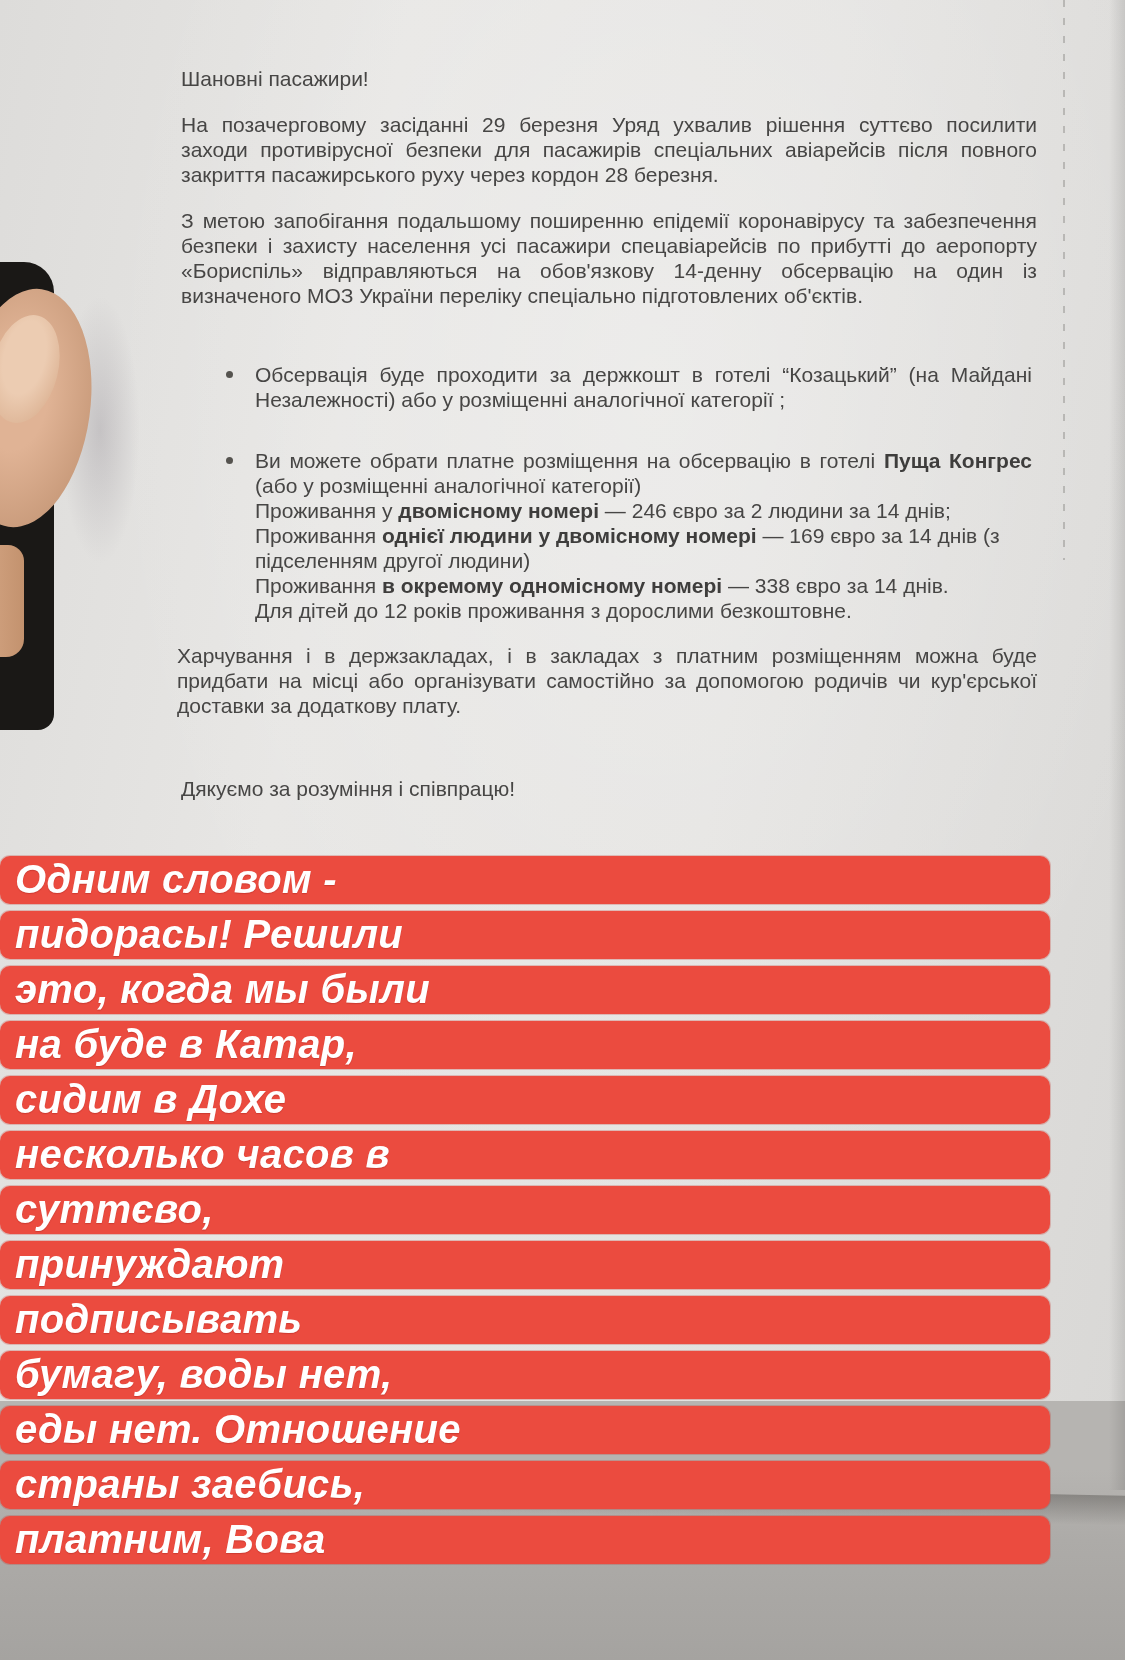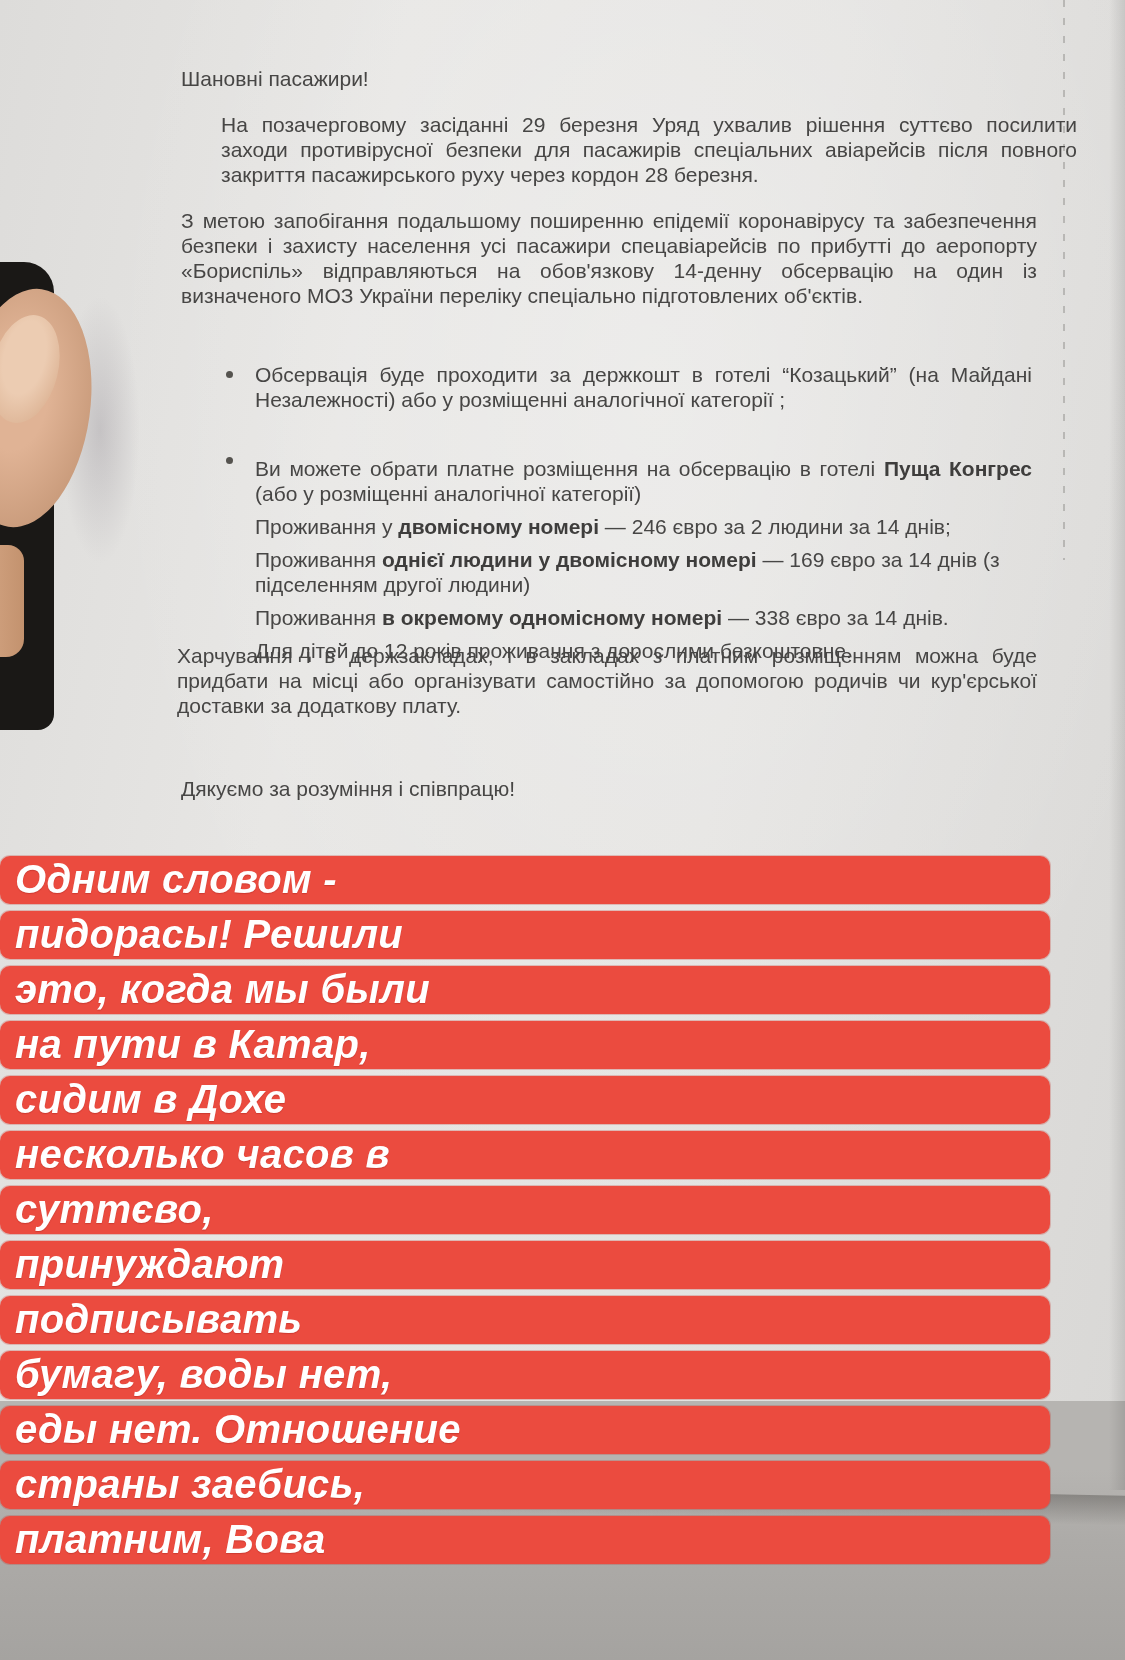--- a/index.html
+++ b/index.html
@@ -54,30 +54,30 @@
   .finger-low{
     position:absolute;left:-14px;top:545px;width:38px;height:112px;z-index:5;
     background:linear-gradient(to right,#d2a381,#c3926e);border-radius:0 16px 18px 0;
   }
 
   
   .doc{position:absolute;inset:0;z-index:3;color:#474645;}
   .doc *{line-height:25px;font-size:21px;}
   .greeting{position:absolute;left:181px;top:66px;}
   .p{position:absolute;left:181px;width:856px;margin:0;text-align:justify;}
-  .p1{top:112px;margin-left:40px;}
+  .p1{top:112px;}
   .p2{top:208px;}
   .p3{top:643px;left:177px;width:860px;}
   .closing{position:absolute;left:181px;top:776px;}
   .bullet{position:absolute;left:226px;width:806px;display:flex;}
   .b1{top:362px;}
   .b2{top:448px;}
   .dot{flex:0 0 7px;width:7px;height:7px;border-radius:50%;background:#55534f;margin:9px 22px 0 0;}
   .btxt{flex:1;text-align:justify;}
-  .bline{text-align:left;margin-top:8px;}
+  .bline{text-align:left;}
   .bline:first-child{text-align:justify;}
   .b{font-weight:bold;color:#3e3d3c;}
 
   
   .overlay{
     position:absolute;left:0;top:856px;width:1050px;z-index:30;
     display:flex;flex-direction:column;
   }
   .cap-line{
     display:inline-block;white-space:nowrap;
@@ -129,21 +129,21 @@
   <div class="finger-shadow"></div>
   <div class="finger"></div>
   <div class="nail"></div>
   <div class="finger-low"></div>
 
   <div class="overlay">
 
   <div class="cap-line">Одним словом -</div>
       <div class="cap-line">пидорасы! Решили</div>
       <div class="cap-line">это, когда мы были</div>
-      <div class="cap-line">на пути в Катар,</div>
+      <div class="cap-line">на буде в Катар,</div>
       <div class="cap-line">сидим в Дохе</div>
       <div class="cap-line">несколько часов в</div>
       <div class="cap-line">суттєво,</div>
       <div class="cap-line">принуждают</div>
       <div class="cap-line">подписывать</div>
       <div class="cap-line">бумагу, воды нет,</div>
       <div class="cap-line">еды нет. Отношение</div>
       <div class="cap-line">страны заебись,</div>
       <div class="cap-line">платним, Вова</div>
     </div>

